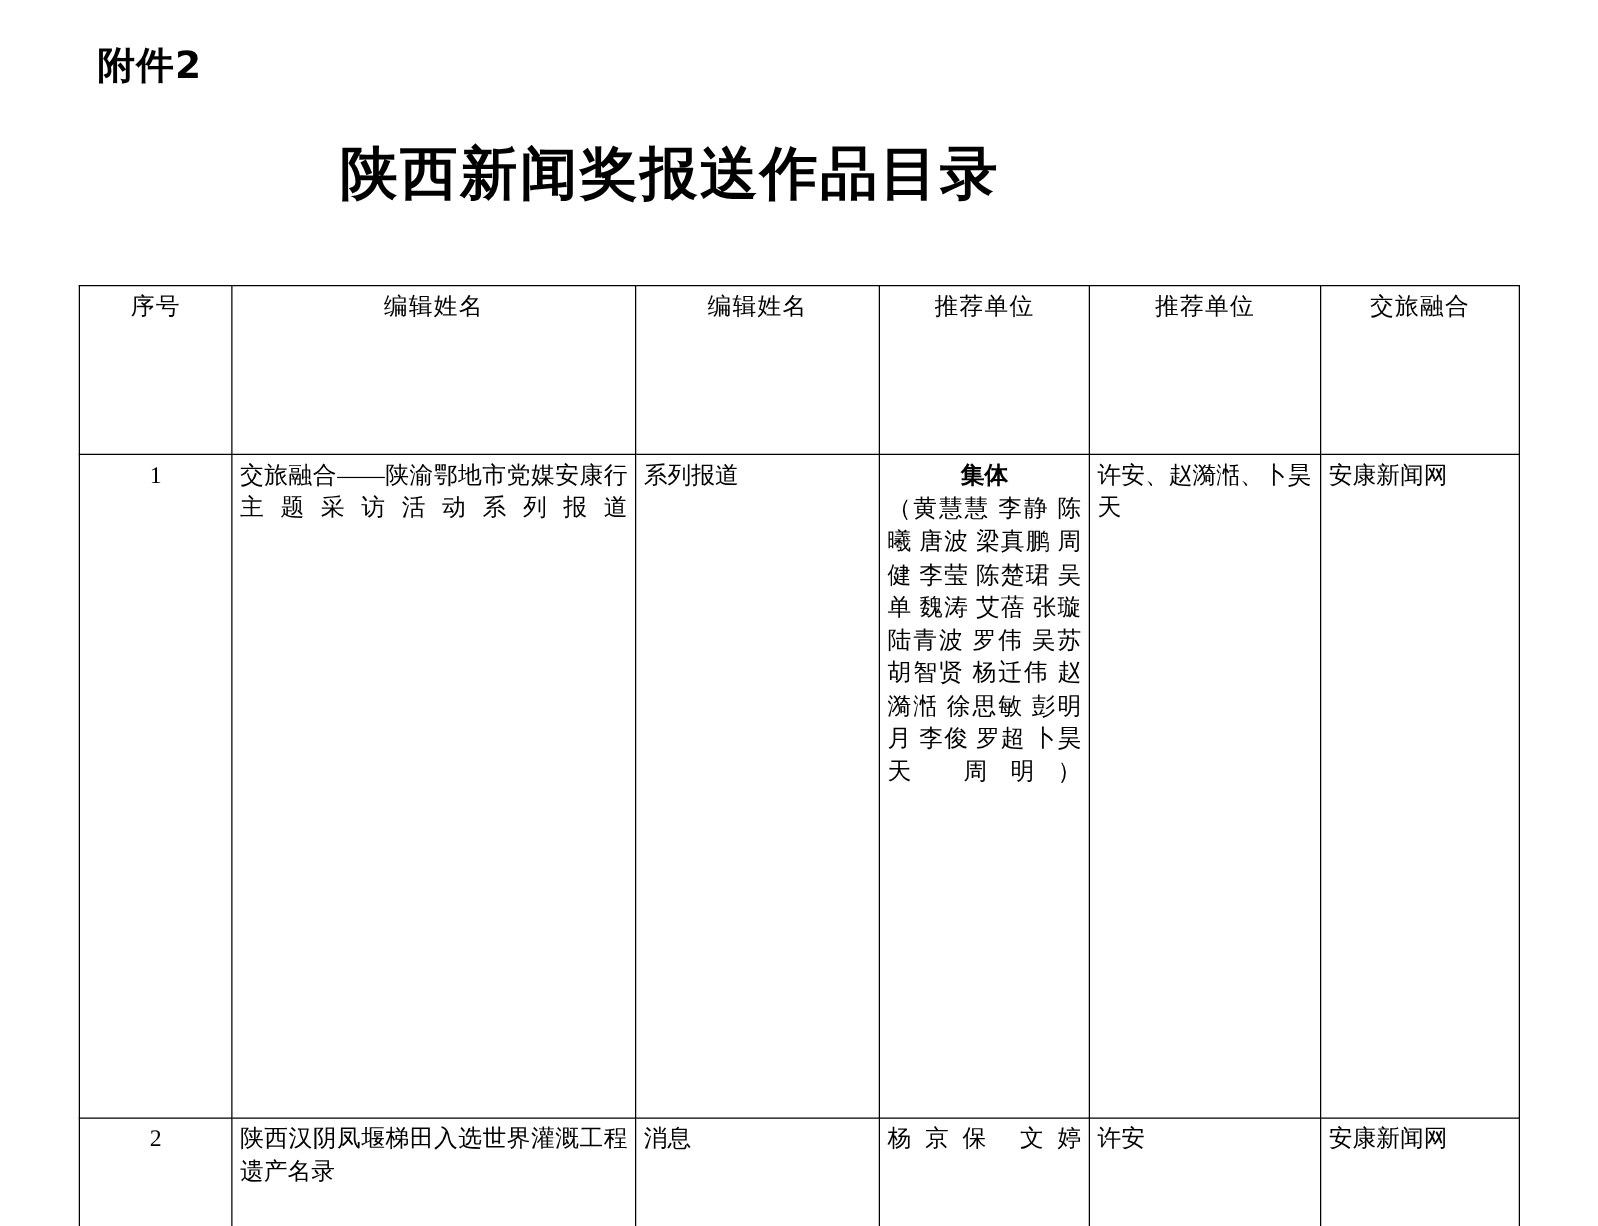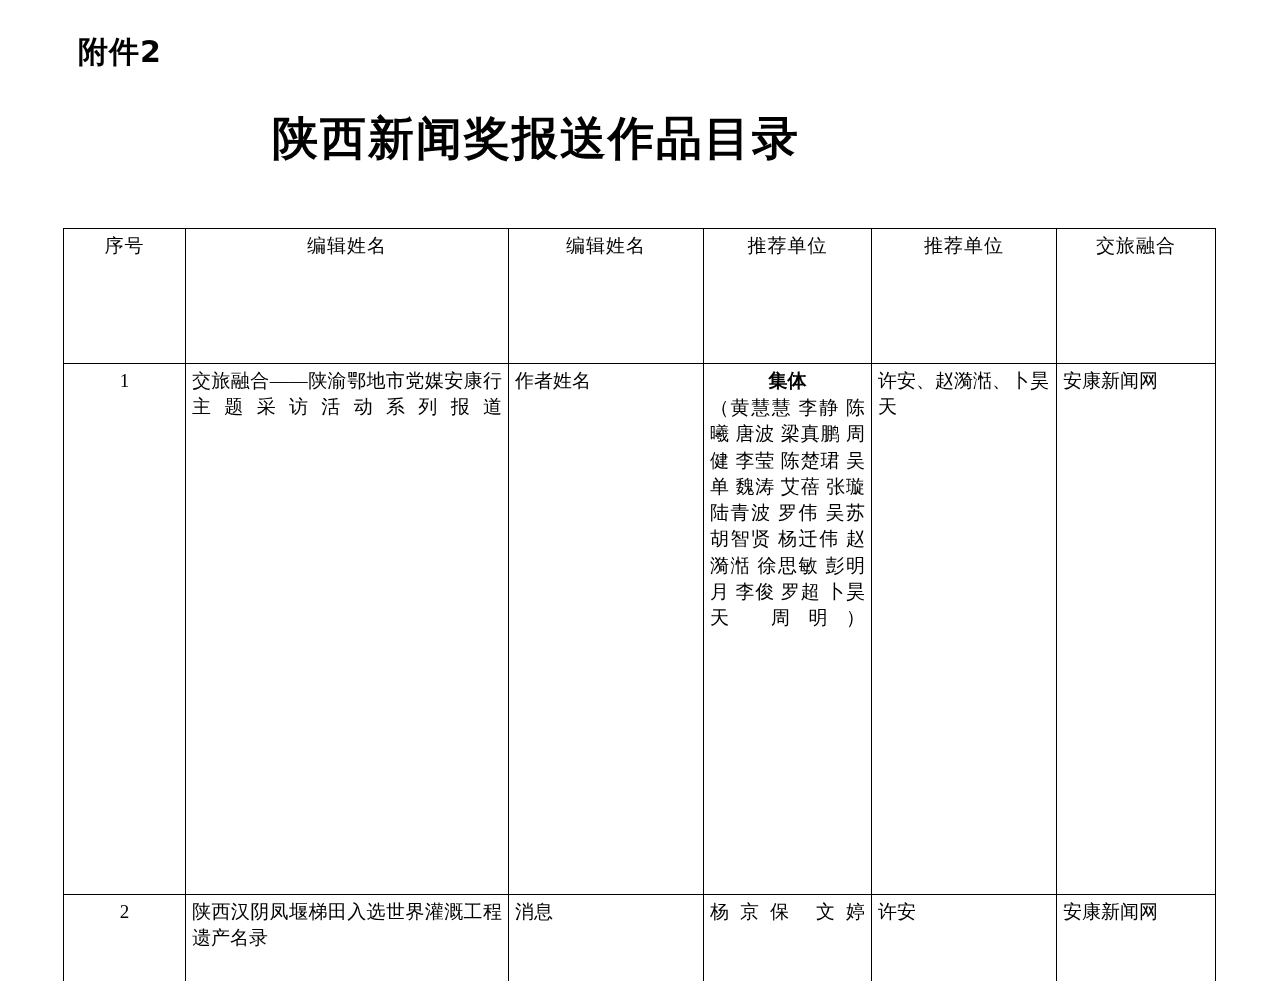--- a/index.html
+++ b/index.html
@@ -143,21 +143,21 @@
         <td>编辑姓名</td>
         <td>推荐单位</td>
         <td>推荐单位</td>
         <td>交旅融合</td>
       </tr>
     </thead>
     <tbody>
       <tr class="row-tall">
         <td class="seq">1</td>
         <td class="title justified">交旅融合——陕渝鄂地市党媒安康行主题采访活动系列报道</td>
-        <td class="item">作者姓名</td>
+        <td class="item">系列报道</td>
         <td class="author"><span class="author-collective">集体</span><span>（黄慧慧 李静 陈曦 唐波 梁真鹏 周健 李莹 陈楚珺 吴单 魏涛 艾蓓 张璇 陆青波 罗伟 吴苏 胡智贤 杨迁伟 赵漪湉 徐思敏 彭明月 李俊 罗超 卜昊天 周明）</span></td>
         <td class="editor">许安、赵漪湉、卜昊天</td>
         <td class="unit">安康新闻网</td>
       </tr>
       <tr class="row-two">
         <td class="seq">2</td>
         <td class="title">陕西汉阴凤堰梯田入选世界灌溉工程遗产名录</td>
         <td class="item">消息</td>
         <td class="author">杨京保 文婷</td>
         <td class="editor">许安</td>

